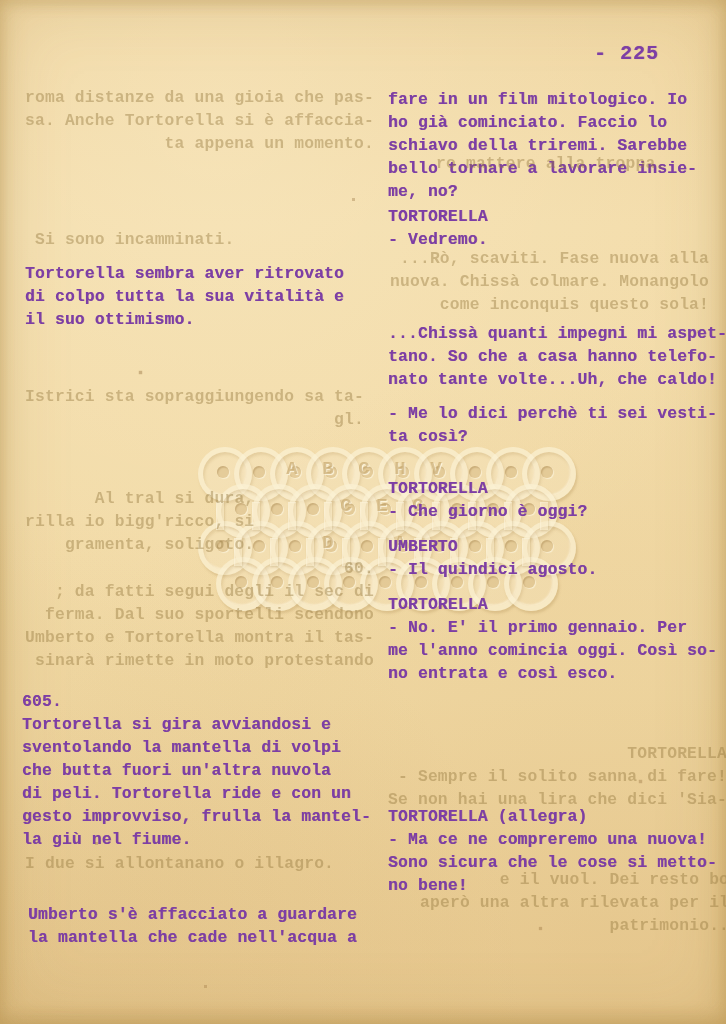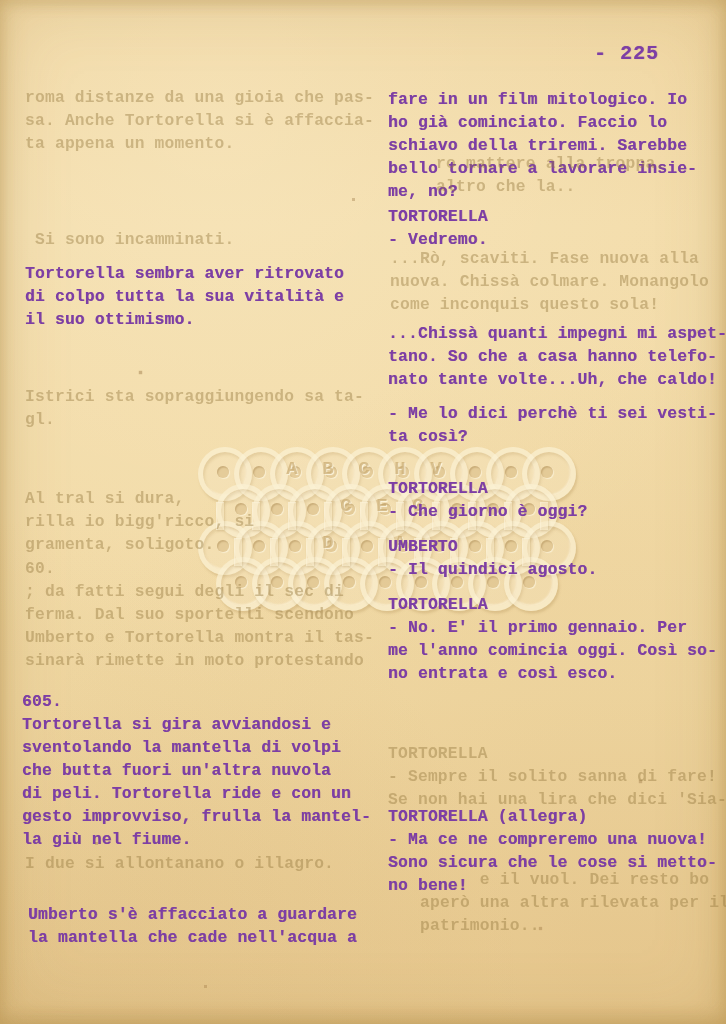--- a/index.html
+++ b/index.html
@@ -21,21 +21,21 @@
       inset 10px 0 20px rgba(168,128,58,.12),
       inset -10px 0 20px rgba(168,128,58,.12),
       inset 0 6px 10px rgba(168,128,58,.10);
   }
   .block{position:absolute;white-space:pre;}
   .block .line{
     height:23px;line-height:23px;
     font-size:16.3px;font-weight:700;letter-spacing:.2px;
   }
   .block.text{color:var(--ink,#7d3ea6);text-shadow:.4px .4px .6px rgba(98,36,132,.55);filter:blur(.25px);}
-  .block.ghost{color:var(--ghost,#94783e);opacity:.42;filter:blur(.7px);}
+  .block.ghost{color:var(--ghost,#94783e);opacity:.42;filter:blur(.7px);text-align:right;}
   .pagenum{
     position:absolute;left:594px;top:42px;
     color:var(--ink,#7d3ea6);font-size:20px;font-weight:700;letter-spacing:1px;
     text-shadow:.4px .4px .7px rgba(98,36,132,.55);filter:blur(.25px);white-space:pre;
   }
   .watermark{position:absolute;left:0;top:0;}
   .wm-circle{
     position:absolute;width:44px;height:44px;border-radius:50%;
     border:5px solid rgba(251,241,213,.60);
     background:rgba(248,235,200,.28);
@@ -227,21 +227,21 @@
       <div class="block ghost" style="left: 25px; top: 86px;"><div class="line">roma distanze da una gioia che pas-</div><div class="line">sa. Anche Tortorella si è affaccia-</div><div class="line">ta appena un momento.</div></div>
       <div class="block ghost" style="left: 25px; top: 228px; margin-left: 10px;"><div class="line">Si sono incamminati.</div></div>
       <div class="block text" style="left: 25px; top: 262px;"><div class="line">Tortorella sembra aver ritrovato</div><div class="line">di colpo tutta la sua vitalità e</div><div class="line">il suo ottimismo.</div></div>
       <div class="block ghost" style="left: 25px; top: 385px;"><div class="line">Istrici sta sopraggiungendo sa ta-</div><div class="line">gl.</div></div>
       <div class="block ghost" style="left: 25px; top: 487px;"><div class="line">Al tral si dura,</div><div class="line">rilla io bigg'ricco, si</div><div class="line">gramenta, soligoto.</div></div>
       <div class="block ghost" style="left: 25px; top: 557px;"><div class="line">60.</div><div class="line">; da fatti segui degli il sec di</div><div class="line">ferma. Dal suo sportelli scendono</div><div class="line">Umberto e Tortorella montra il tas-</div><div class="line">sinarà rimette in moto protestando</div></div>
       <div class="block text" style="left: 22px; top: 690px;"><div class="line">605.</div><div class="line">Tortorella si gira avviandosi e</div><div class="line">sventolando la mantella di volpi</div><div class="line">che butta fuori un'altra nuvola</div><div class="line">di peli. Tortorella ride e con un</div><div class="line">gesto improvviso, frulla la mantel-</div><div class="line">la giù nel fiume.</div></div>
       <div class="block ghost" style="left: 25px; top: 852px;"><div class="line">I due si allontanano o illagro.</div></div>
       <div class="block text" style="left: 28px; top: 903px;"><div class="line">Umberto s'è affacciato a guardare</div><div class="line">la mantella che cade nell'acqua a</div></div>
       <div class="block text" style="left: 388px; top: 88px;"><div class="line">fare in un film mitologico. Io</div><div class="line">ho già cominciato. Faccio lo</div><div class="line">schiavo della triremi. Sarebbe</div><div class="line">bello tornare a lavorare insie-</div><div class="line">me, no?</div></div>
-      <div class="block ghost" style="left: 436px; top: 152px;"><div class="line">ro mattere alla troppa.</div><div class="line">altro che la..</div></div>
+      <div class="block ghost" style="left: 436px; top: 152px;"><div class="line">ro mattere alla troppa.</div></div>
       <div class="block text" style="left: 388px; top: 205px;"><div class="line">TORTORELLA</div><div class="line">- Vedremo.</div></div>
       <div class="block ghost" style="left: 390px; top: 247px;"><div class="line">...Rò, scaviti. Fase nuova alla</div><div class="line">nuova. Chissà colmare. Monangolo</div><div class="line">come inconquis questo sola!</div></div>
       <div class="block text" style="left: 388px; top: 322px;"><div class="line">...Chissà quanti impegni mi aspet-</div><div class="line">tano. So che a casa hanno telefo-</div><div class="line">nato tante volte...Uh, che caldo!</div></div>
       <div class="block text" style="left: 388px; top: 402px;"><div class="line">- Me lo dici perchè ti sei vesti-</div><div class="line">ta così?</div></div>
       <div class="block text" style="left: 388px; top: 477px;"><div class="line">TORTORELLA</div><div class="line">- Che giorno è oggi?</div></div>
       <div class="block text" style="left: 388px; top: 535px;"><div class="line">UMBERTO</div><div class="line">- Il quindici agosto.</div></div>
       <div class="block text" style="left: 388px; top: 593px;"><div class="line">TORTORELLA</div><div class="line">- No. E' il primo gennaio. Per</div><div class="line">me l'anno comincia oggi. Così so-</div><div class="line">no entrata e così esco.</div></div>
       <div class="block ghost" style="left: 388px; top: 742px;"><div class="line">TORTORELLA</div><div class="line">- Sempre il solito sanna di fare!</div><div class="line">Se non hai una lira che dici 'Sia-</div></div>
       <div class="block text" style="left: 388px; top: 805px;"><div class="line">TORTORELLA (allegra)</div><div class="line">- Ma ce ne compreremo una nuova!</div><div class="line">Sono sicura che le cose si metto-</div><div class="line">no bene!</div></div>
       <div class="block ghost" style="left: 420px; top: 868px;"><div class="line">      e il vuol. Dei resto bo</div><div class="line">aperò una altra rilevata per il</div><div class="line">patrimonio..</div></div>

